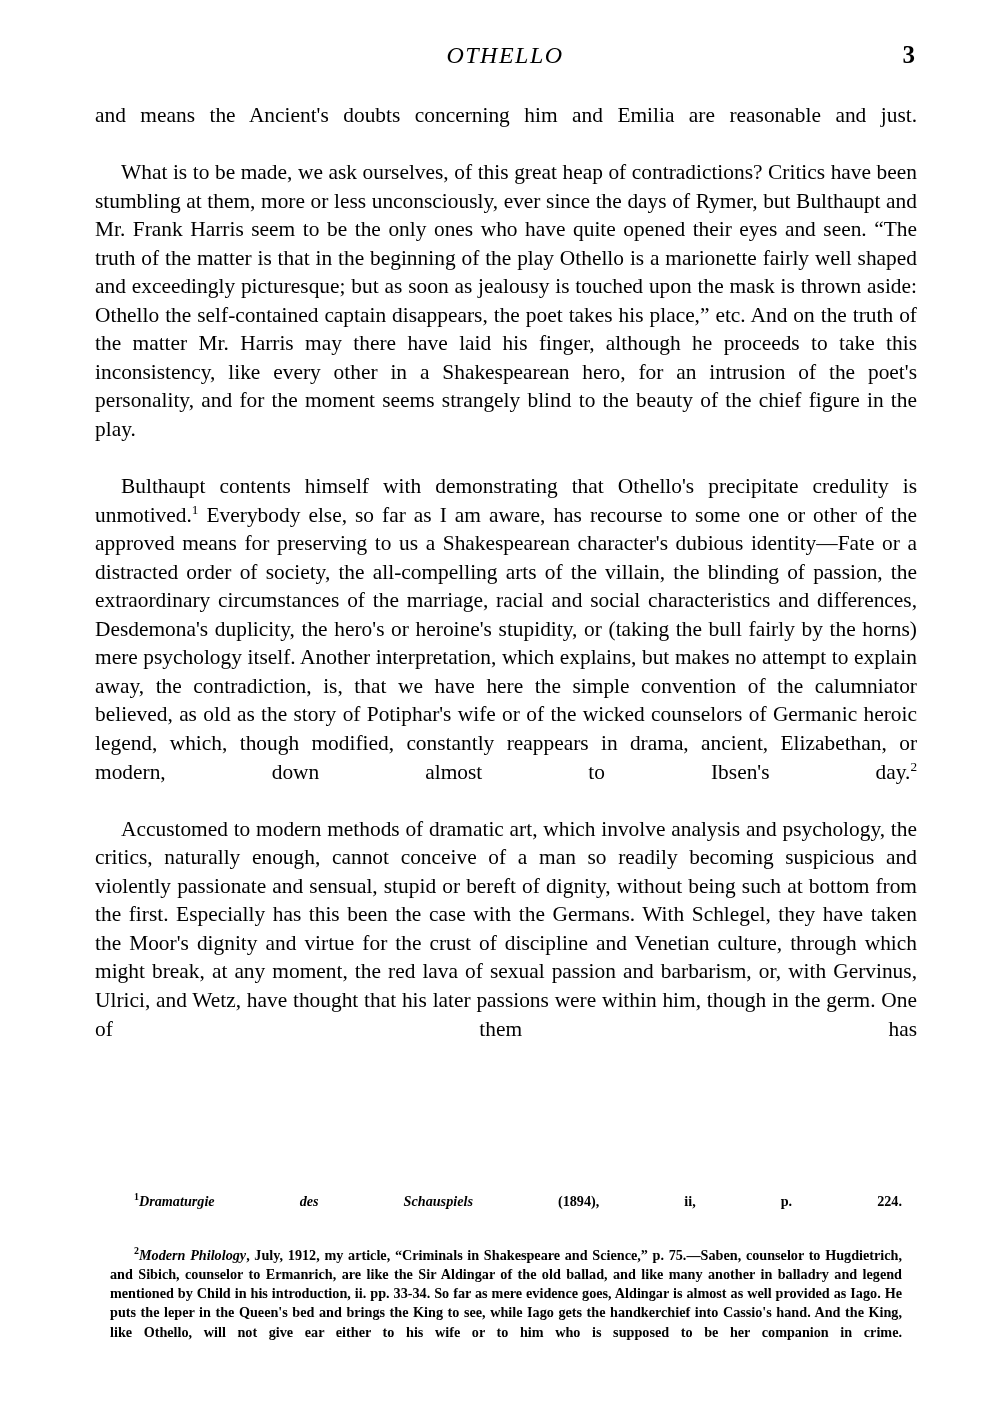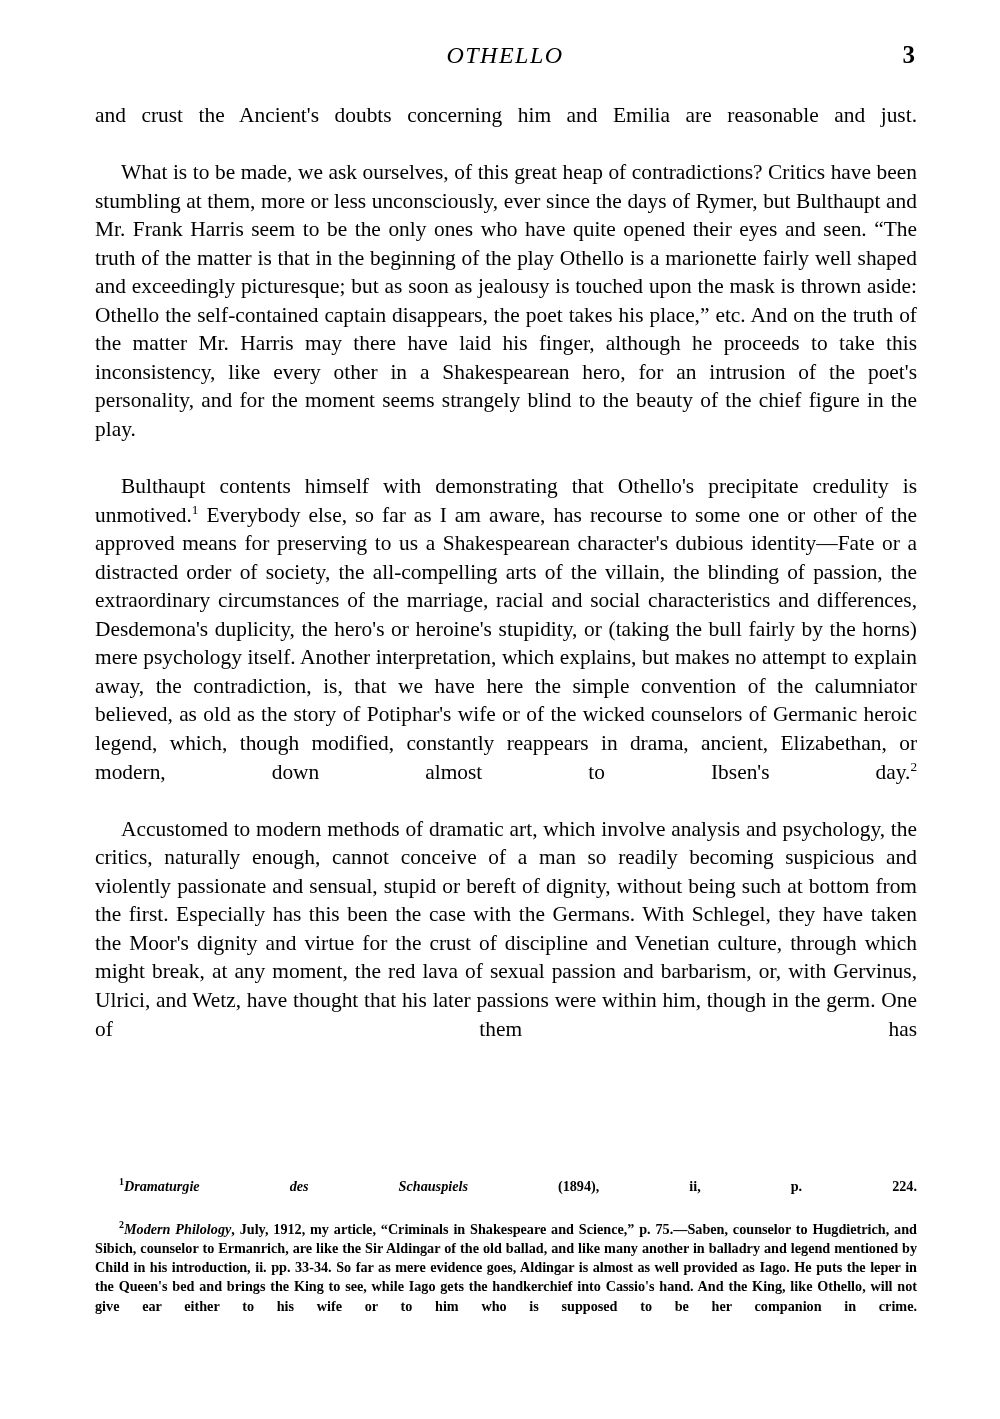--- a/index.html
+++ b/index.html
@@ -83,21 +83,21 @@
   }
 
   
   .footnotes {
     position: absolute;
     top: 1177px;
     left: 95px;
     width: 822px;
   }
   .footnotes p {
-    margin: 0;
+    margin: 15px;
     font-size: 14.2px;
     line-height: 19.3px;
     text-align: justify;
     font-weight: 700;
     word-spacing: 0.4px;
   }
   .footnotes p.fn-first {
     text-indent: 24px;
     margin-bottom: 4px;
   }
@@ -121,21 +121,21 @@
 
 <div class="page">
 
   <div class="running-head">
     <div class="title">OTHELLO</div>
     <div class="folio">3</div>
   </div>
 
   <div class="body-text">
 
-    <p class="no-indent">and crust the Ancient's doubts concerning him and Emilia are reasonable and just.</p>
+    <p class="no-indent">and means the Ancient's doubts concerning him and Emilia are reasonable and just.</p>
 
     <p>What is to be made, we ask ourselves, of this great heap of contradictions? Critics have been stumbling at them, more or less unconsciously, ever since the days of Rymer, but Bulthaupt and Mr. Frank Harris seem to be the only ones who have quite opened their eyes and seen. “The truth of the matter is that in the beginning of the play Othello is a marionette fairly well shaped and exceedingly picturesque; but as soon as jealousy is touched upon the mask is thrown aside: Othello the self-contained captain disappears, the poet takes his place,” etc. And on the truth of the matter Mr. Harris may there have laid his finger, although he proceeds to take this inconsistency, like every other in a Shakespearean hero, for an intrusion of the poet's personality, and for the moment seems strangely blind to the beauty of the chief figure in the play.</p>
 
     <p><span>Bulthaupt contents himself with demonstrating that Othello's precipitate credulity is unmotived.</span><sup>1</sup><span> Everybody else, so far as I am aware, has recourse to some one or other of the approved means for preserving to us a Shakespearean character's dubious identity—Fate or a distracted order of society, the all-compelling arts of the villain, the blinding of passion, the extraordinary circumstances of the marriage, racial and social characteristics and differences, Desdemona's duplicity, the hero's or heroine's stupidity, or (taking the bull fairly by the horns) mere psychology itself. Another interpretation, which explains, but makes no attempt to explain away, the contradiction, is, that we have here the simple convention of the calumniator believed, as old as the story of Potiphar's wife or of the wicked counselors of Germanic heroic legend, which, though modified, constantly reappears in drama, ancient, Elizabethan, or modern, down almost to Ibsen's day.</span><sup>2</sup></p>
 
     <p>Accustomed to modern methods of dramatic art, which involve analysis and psychology, the critics, naturally enough, cannot conceive of a man so readily becoming suspicious and violently passionate and sensual, stupid or bereft of dignity, without being such at bottom from the first. Especially has this been the case with the Germans. With Schlegel, they have taken the Moor's dignity and virtue for the crust of discipline and Venetian culture, through which might break, at any moment, the red lava of sexual passion and barbarism, or, with Gervinus, Ulrici, and Wetz, have thought that his later passions were within him, though in the germ. One of them has</p>
 
   </div>
 
   <div class="footnotes">

